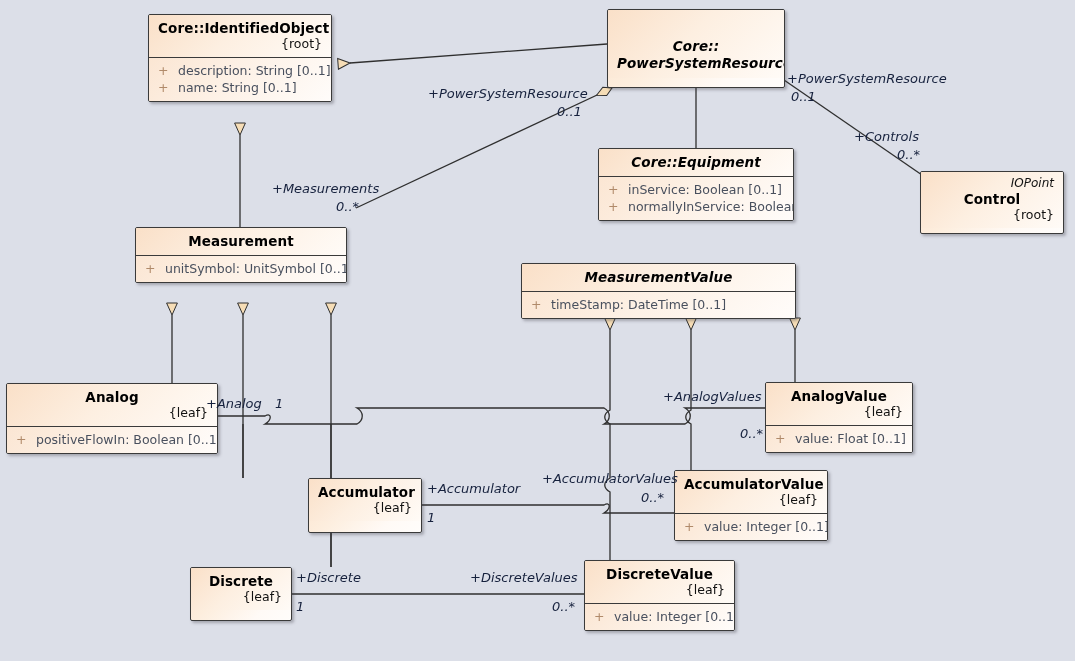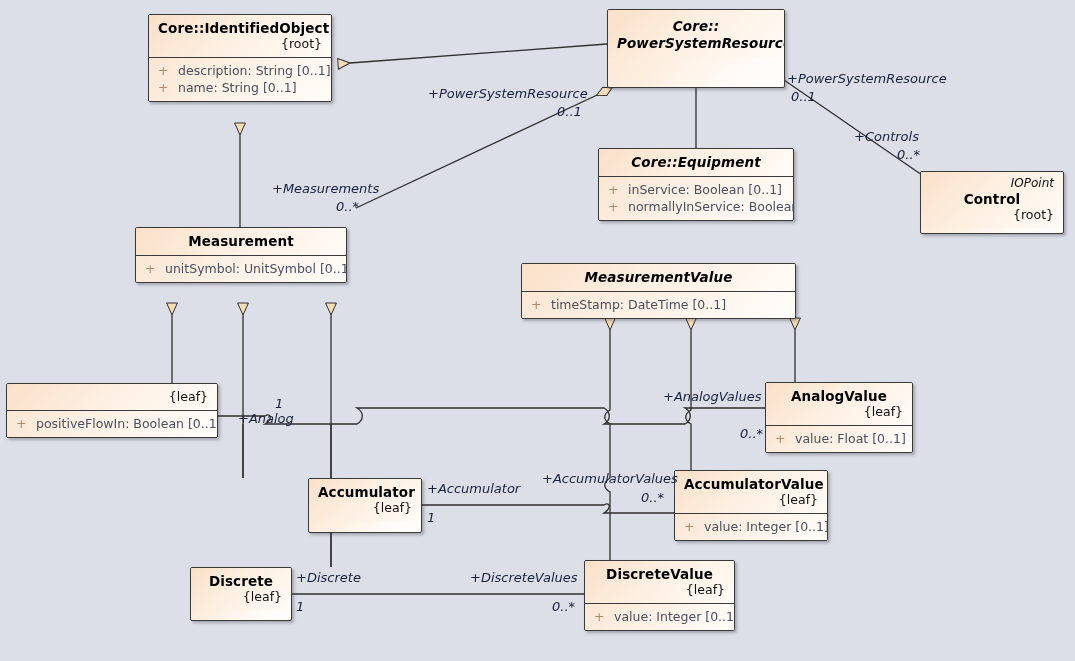--- a/index.html
+++ b/index.html
@@ -140,21 +140,21 @@
       <div class="cname">Core::IdentifiedObject</div>
       <div class="prop">{root}</div>
     </div>
     <div class="attrs">
       <div class="attr"><span class="vis">+</span><span>description: String [0..1]</span></div>
       <div class="attr"><span class="vis">+</span><span>name: String [0..1]</span></div>
     </div>
   </div>
 
   <div class="uml" style="left:607px;top:9px;width:178px;height:79px;">
-    <div class="hdr" style="padding-top:8px;">
+    <div class="hdr" style="padding-top:28px;">
       <div class="cname abstract two-line">Core::</div>
       <div class="cname abstract two-line">PowerSystemResource</div>
     </div>
   </div>
 
   <div class="uml" style="left:598px;top:148px;width:196px;">
     <div class="hdr">
       <div class="cname abstract">Core::Equipment</div>
     </div>
     <div class="attrs">
@@ -184,20 +184,21 @@
     <div class="hdr">
       <div class="cname abstract">MeasurementValue</div>
     </div>
     <div class="attrs">
       <div class="attr"><span class="vis">+</span><span>timeStamp: DateTime [0..1]</span></div>
     </div>
   </div>
 
   <div class="uml" style="left:6px;top:383px;width:212px;">
     <div class="hdr">
+      <div class="cname">Analog</div>
       <div class="prop">{leaf}</div>
     </div>
     <div class="attrs">
       <div class="attr"><span class="vis">+</span><span>positiveFlowIn: Boolean [0..1]</span></div>
     </div>
   </div>
 
   <div class="uml" style="left:765px;top:382px;width:148px;">
     <div class="hdr">
       <div class="cname">AnalogValue</div>
@@ -245,21 +246,21 @@
   <div class="lbl" style="left:428px;top:87px;">+PowerSystemResource</div>
   <div class="lbl" style="left:557px;top:105px;">0..1</div>
   <div class="lbl" style="left:272px;top:182px;">+Measurements</div>
   <div class="lbl" style="left:336px;top:200px;">0..*</div>
 
   <div class="lbl" style="left:787px;top:72px;">+PowerSystemResource</div>
   <div class="lbl" style="left:791px;top:90px;">0..1</div>
   <div class="lbl" style="left:854px;top:130px;">+Controls</div>
   <div class="lbl" style="left:897px;top:148px;">0..*</div>
 
-  <div class="lbl" style="left:238px;top:397px;margin-top:15px;">+Analog</div>
+  <div class="lbl" style="left:206px;top:397px;">+Analog</div>
   <div class="lbl" style="left:275px;top:397px;">1</div>
   <div class="lbl" style="left:663px;top:390px;">+AnalogValues</div>
   <div class="lbl" style="left:740px;top:427px;">0..*</div>
 
   <div class="lbl" style="left:427px;top:482px;">+Accumulator</div>
   <div class="lbl" style="left:427px;top:511px;">1</div>
   <div class="lbl" style="left:542px;top:472px;">+AccumulatorValues</div>
   <div class="lbl" style="left:641px;top:491px;">0..*</div>
 
   <div class="lbl" style="left:296px;top:571px;">+Discrete</div>

